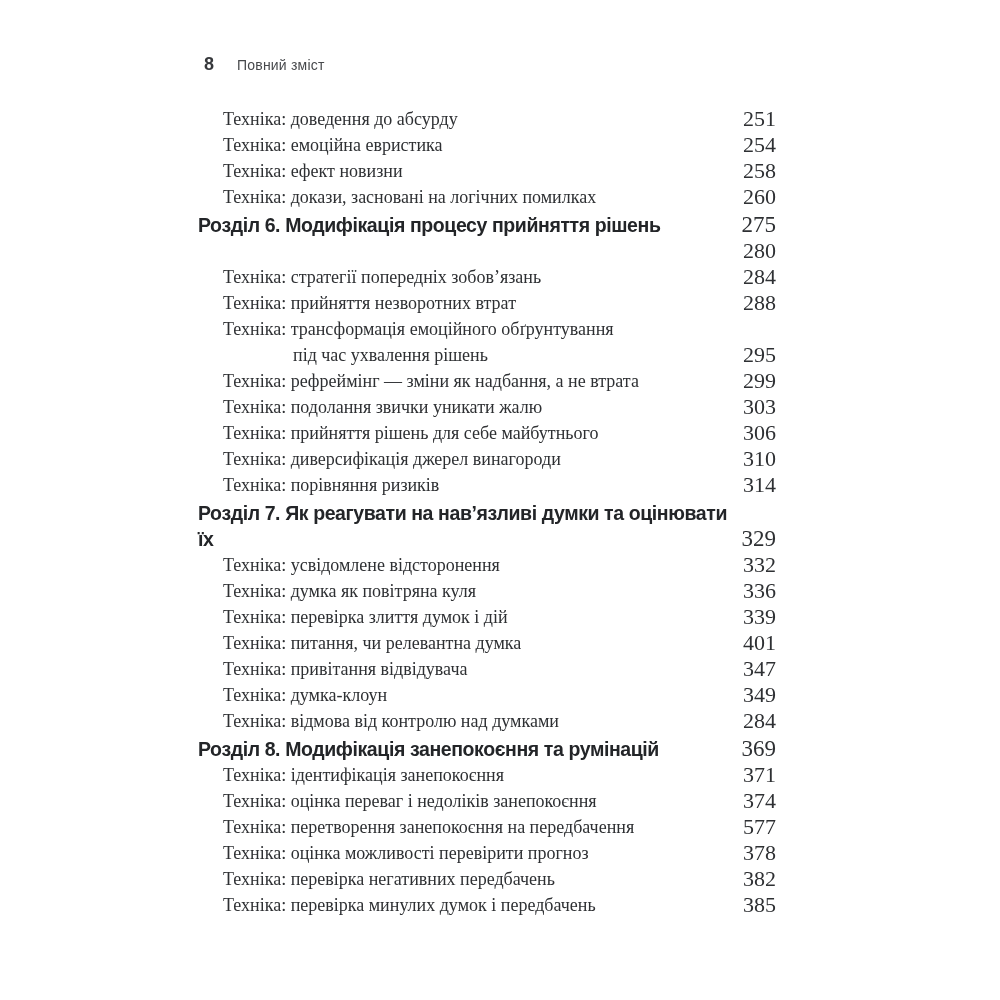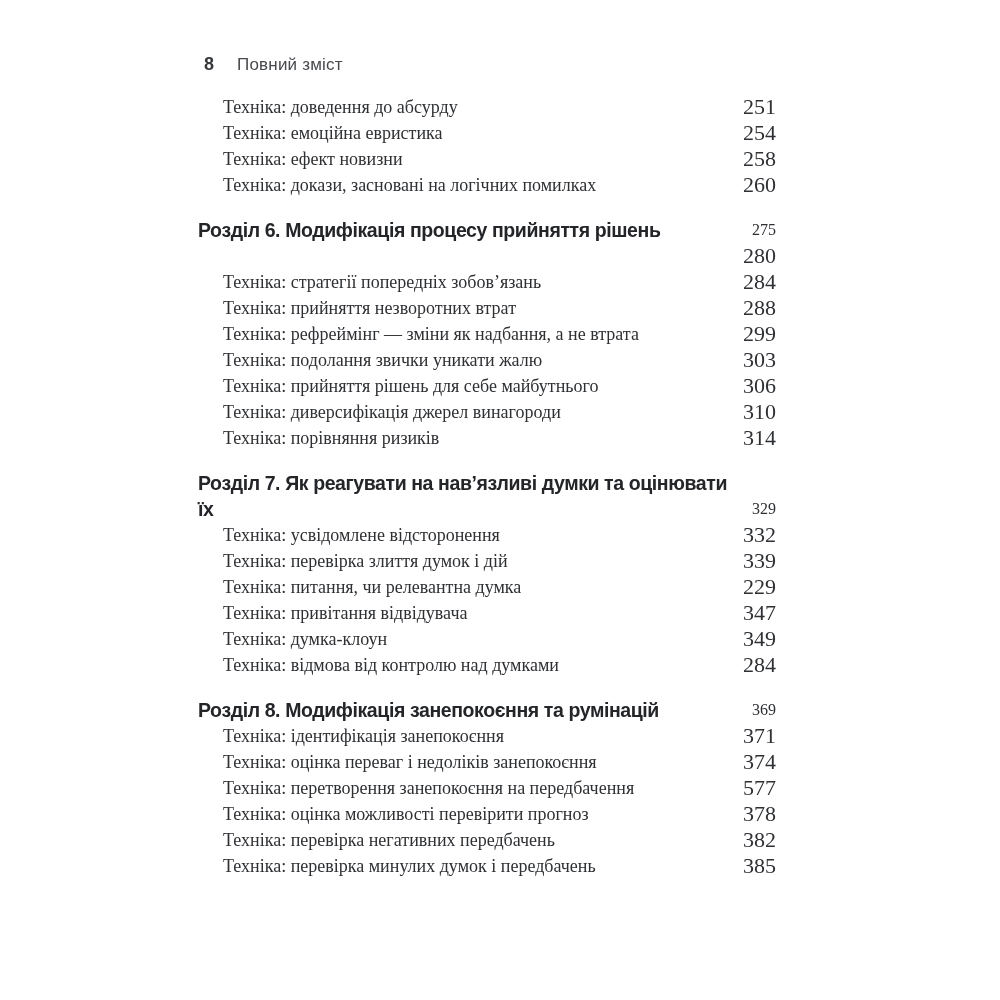--- a/index.html
+++ b/index.html
@@ -23,55 +23,55 @@
     align-items: baseline;
     gap: 23px;
     font-family: "Liberation Sans", sans-serif;
   }
   .folio {
     font-size: 18px;
     font-weight: 700;
     color: #36383b;
   }
   .rh-title {
-    font-size: 17px;
+    font-size: 14px;
     color: #47494c;
     letter-spacing: 0.2px;
   }
   .toc {
     position: absolute;
     top: 92px;
     left: 198px;
     width: 578px;
     font-family: "Liberation Serif", serif;
   }
   .toc-section {
-    margin-top: 19px;
+    margin-top: 2px;
   }
   .toc-section:first-child {
-    margin-top: 2px;
+    margin-top: 14px;
   }
   .heading-row {
     display: flex;
     align-items: flex-end;
     line-height: 26px;
     font-family: "Liberation Sans", sans-serif;
     font-weight: 700;
     font-size: 19.5px;
     letter-spacing: -0.4px;
     color: #232528;
   }
   .heading-title {
     flex: 1;
     padding-right: 10px;
   }
   .heading-page {
     font-family: "Liberation Serif", serif;
     font-weight: 400;
-    font-size: 16px;
+    font-size: 23px;
     letter-spacing: 0;
     color: #2e3033;
   }
   .entry {
     display: flex;
     align-items: flex-end;
     line-height: 26px;
     font-size: 18px;
   }
   .entry-text {
@@ -151,20 +151,27 @@
     <span class="entry-page">284</span>
   </div>
 
   <div class="entry">
     <span class="entry-text">
               <span class="entry-line">Техніка: прийняття незворотних втрат</span>
             </span>
     <span class="entry-page">288</span>
   </div>
 
+  <div class="entry">
+    <span class="entry-text">
+              <span class="entry-line">Техніка: трансформація емоційного обґрунтування</span>
+              <span class="entry-line cont">під час ухвалення рішень</span>
+            </span>
+    <span class="entry-page">295</span>
+  </div>
 
   <div class="entry">
     <span class="entry-text">
               <span class="entry-line">Техніка: рефреймінг — зміни як надбання, а не втрата</span>
             </span>
     <span class="entry-page">299</span>
   </div>
 
   <div class="entry">
     <span class="entry-text">
@@ -202,33 +209,39 @@
       <span class="heading-page">329</span>
     </div>
     <div class="entries">
   <div class="entry">
     <span class="entry-text">
               <span class="entry-line">Техніка: усвідомлене відсторонення</span>
             </span>
     <span class="entry-page">332</span>
   </div>
 
+  <div class="entry">
+    <span class="entry-text">
+              <span class="entry-line">Техніка: думка як повітряна куля</span>
+            </span>
+    <span class="entry-page">336</span>
+  </div>
 
   <div class="entry">
     <span class="entry-text">
               <span class="entry-line">Техніка: перевірка злиття думок і дій</span>
             </span>
     <span class="entry-page">339</span>
   </div>
 
   <div class="entry">
     <span class="entry-text">
               <span class="entry-line">Техніка: питання, чи релевантна думка</span>
             </span>
-    <span class="entry-page">229</span>
+    <span class="entry-page">401</span>
   </div>
 
   <div class="entry">
     <span class="entry-text">
               <span class="entry-line">Техніка: привітання відвідувача</span>
             </span>
     <span class="entry-page">347</span>
   </div>
 
   <div class="entry">

